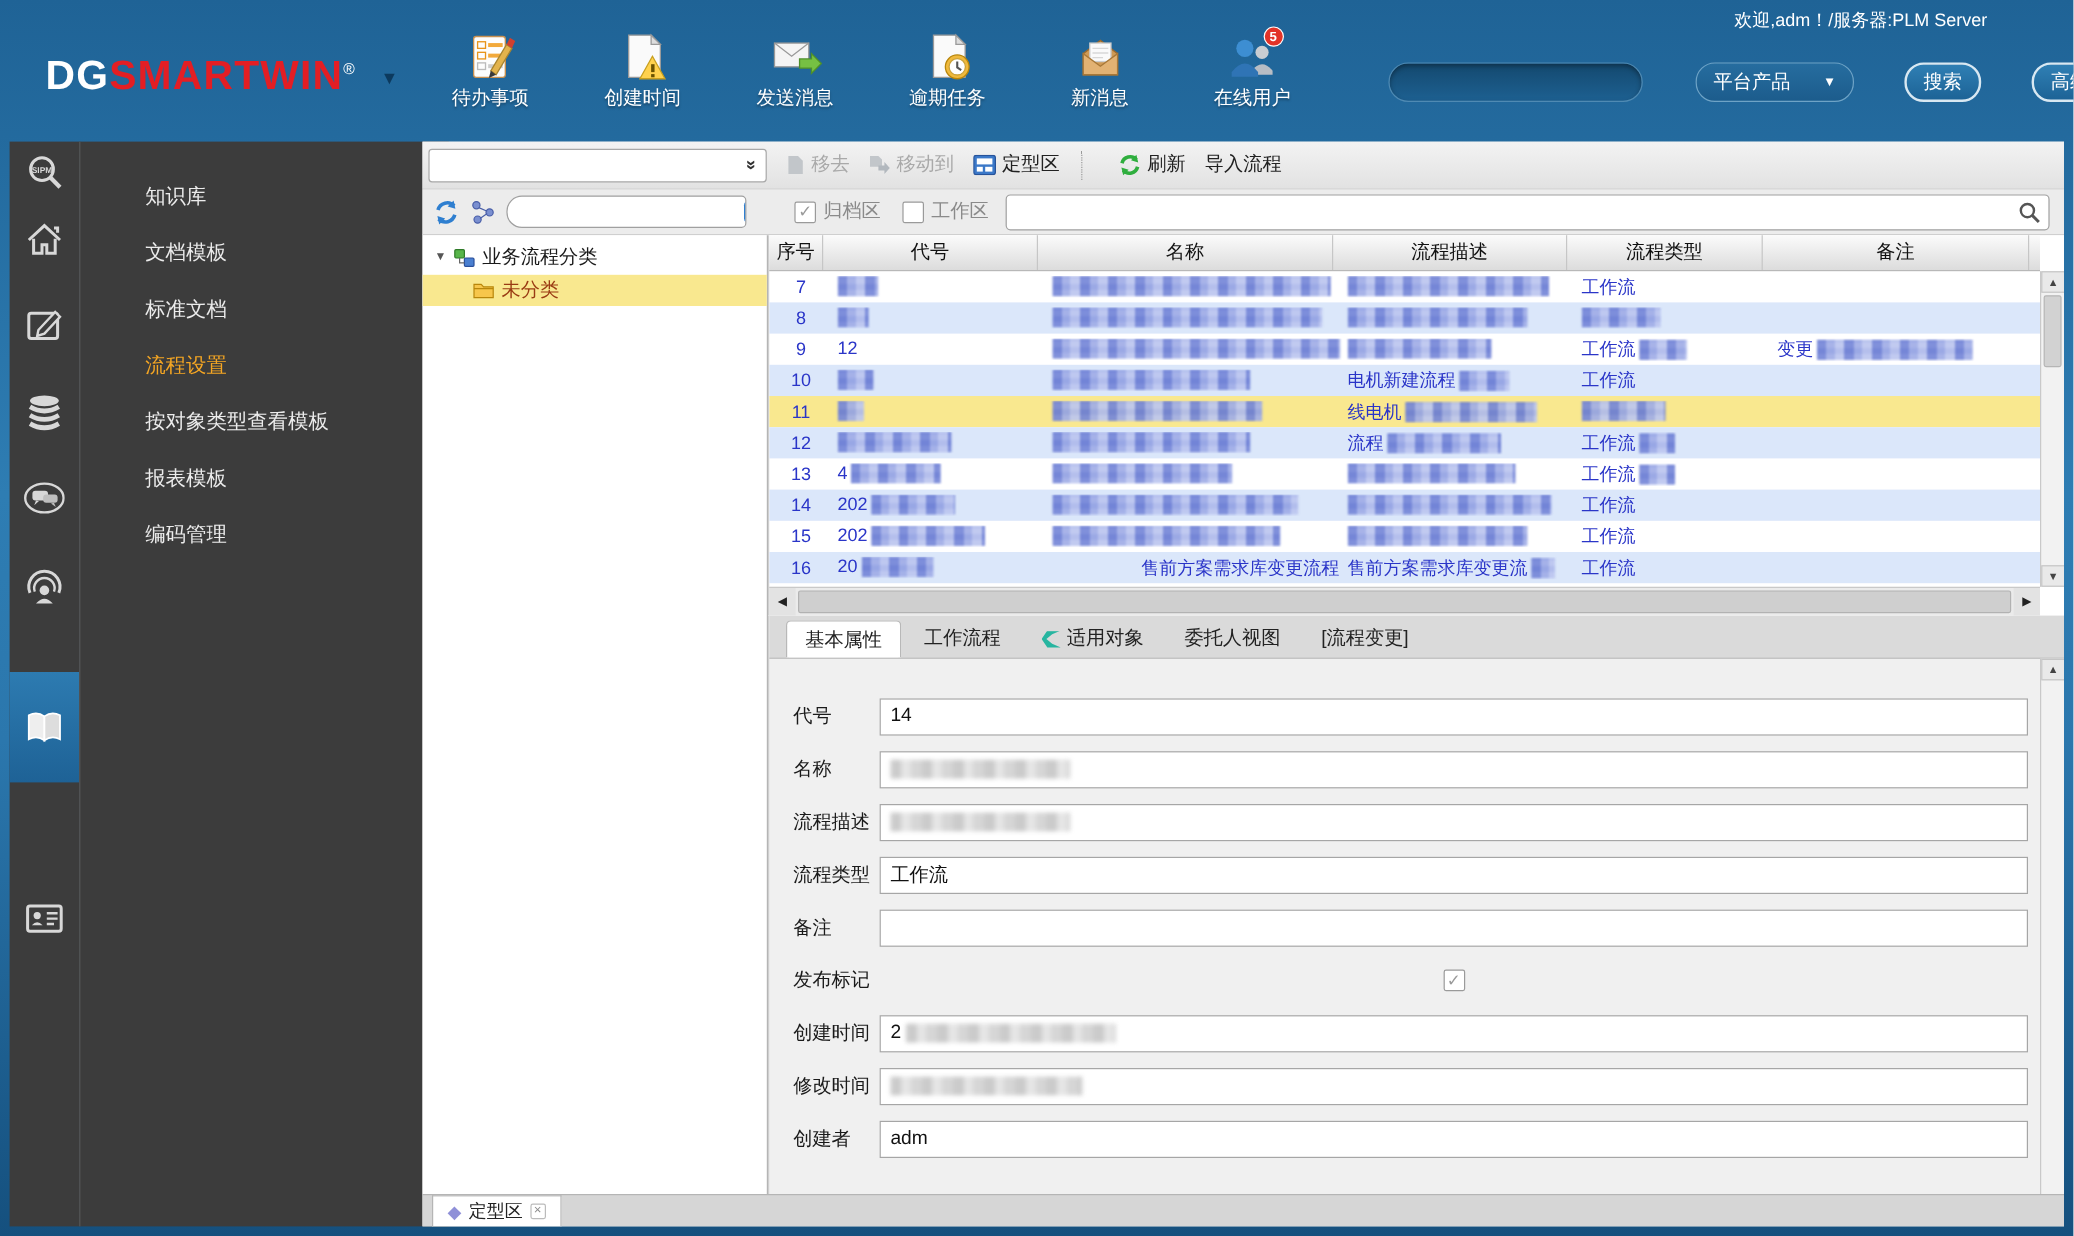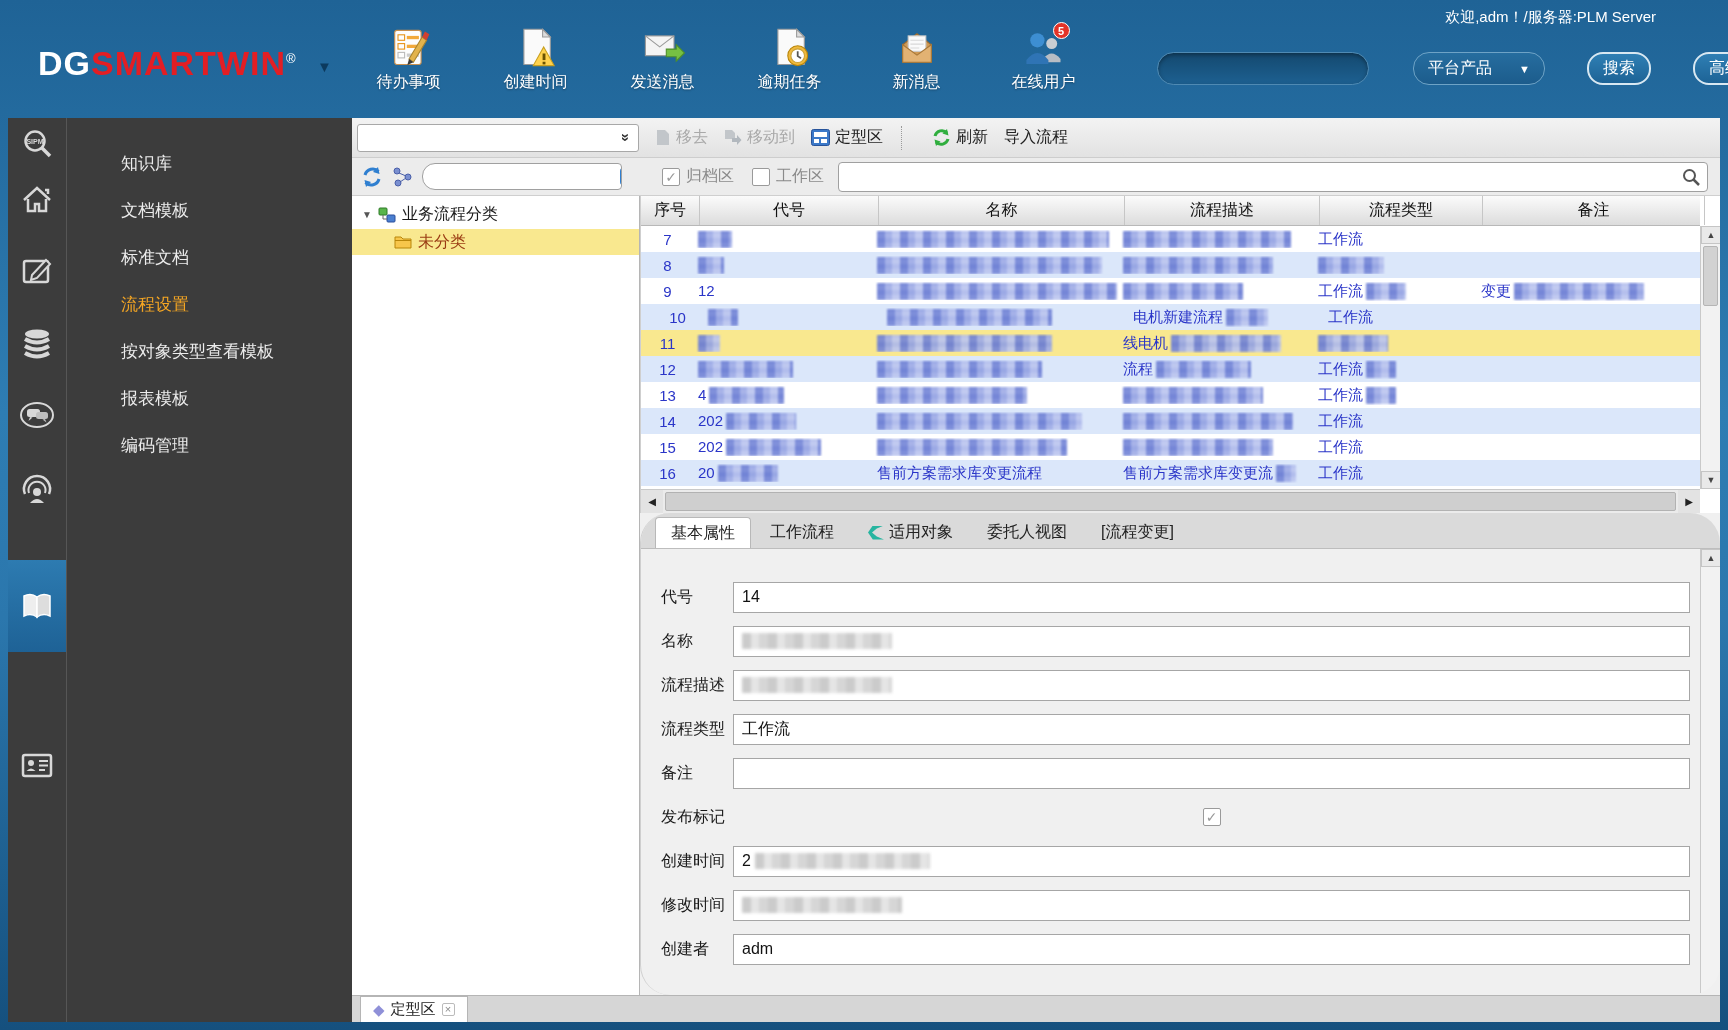--- a/index.html
+++ b/index.html
@@ -105,21 +105,21 @@
                  filter:blur(1.6px); height:16px; }
   .vscroll { position:absolute; top:30px; right:0; bottom:24px; width:20px; background:#f2f2f2; border-left:1px solid #c9c9c9; }
   .vscroll .thumb { position:absolute; top:20px; left:2px; right:2px; height:60px; background:#d2d2d2; border:1px solid #b5b5b5; border-radius:2px; }
   .sb-btn { position:absolute; left:0; width:20px; height:18px; background:#e9e9e9; border:1px solid #c5c5c5;
             display:flex; align-items:center; justify-content:center; font-size:9px; color:#444; cursor:pointer; }
   .hscroll { position:absolute; left:0; right:20px; bottom:0; height:24px; background:#ebebeb; border-top:1px solid #c9c9c9; }
   .hs-btn { position:absolute; top:0; width:22px; height:23px; display:flex; align-items:center; justify-content:center;
             font-size:10px; color:#222; background:#e3e3e3; cursor:pointer; }
   .hs-thumb { position:absolute; left:24px; right:24px; top:2px; height:19px; background:#cfcfcf; border:1px solid #b2b2b2; border-radius:2px; }
 
-  .detail { position:absolute; left:288px; right:0; top:395px; bottom:27px; background:#f0f0f0; border-left:1px solid #cfcfcf; overflow:hidden;border-radius:30px; }
+  .detail { position:absolute; left:288px; right:0; top:395px; bottom:27px; background:#f0f0f0; border-left:1px solid #cfcfcf; overflow:hidden; }
   .dtabs { display:flex; align-items:flex-end; height:36px; background:#dadada; border-bottom:1px solid #bdbdbd; padding-left:14px; gap:4px; }
   .dtab { height:31px; display:flex; align-items:center; gap:5px; padding:0 15px; font-size:16px; color:#222; cursor:pointer; }
   .dtab.active { background:#fff; border:1px solid #b8b8b8; border-bottom:none; border-radius:4px 4px 0 0; }
   .tab-icon { width:16px; height:14px; background:#27b5a0; display:inline-block;
               clip-path:polygon(100% 0,30% 0,0 50%,30% 100%,100% 100%,55% 78%,25% 50%,55% 22%); }
   .dform { padding:26px 0 0 0; }
   .frow { display:flex; align-items:center; height:44px; }
   .flabel { width:92px; padding-left:20px; font-size:16px; color:#1a1a1a; flex-shrink:0; }
   .finput { flex:1; height:31px; margin-right:30px; background:#fff; border:1px solid #a6a6a6;
             display:flex; align-items:center; padding-left:8px; font-size:16px; color:#111; gap:4px; }
@@ -403,21 +403,21 @@
               <path d="M1 4 h6 l2 2 h8 v9 h-16 z" fill="#f7c64b" stroke="#b8860b"></path>
               <path d="M1 7.5 h16" stroke="#b8860b"></path>
             </svg>
         </span>
         <span>未分类</span>
       </div>
     </div>
 
     <div class="table-area">
       <div class="thead">
-          <div class="th-cell" style="width: 59px;">序号</div>
+          <div class="th-cell" style="width: 45px;">序号</div>
           <div class="th-cell" style="width: 179px;">代号</div>
           <div class="th-cell" style="width: 246px;">名称</div>
           <div class="th-cell" style="width: 195px;">流程描述</div>
           <div class="th-cell" style="width: 163px;">流程类型</div>
           <div class="th-cell" style="width: 222px;">备注</div>
         </div>
       <div class="tbody">
           <div class="tr">
             <div class="td seq" style="width: 53px;">7</div>
             <div class="td" style="width: 179px;"><span class="mosaic" style="width: 34px;"></span></div>
@@ -436,21 +436,21 @@
           </div>
           <div class="tr">
             <div class="td seq" style="width: 53px;">9</div>
             <div class="td" style="width: 179px;"><span class="cell-text">12</span></div>
             <div class="td" style="width: 246px;"><span class="mosaic" style="width: 240px;"></span></div>
             <div class="td" style="width: 195px;"><span class="mosaic" style="width: 120px;"></span></div>
             <div class="td" style="width: 163px;"><span class="cell-text">工作流</span><span class="mosaic" style="width: 40px;"></span></div>
             <div class="td" style="width: 222px;"><span class="cell-text">变更</span><span class="mosaic" style="width: 130px;"></span></div>
           </div>
           <div class="tr alt">
-            <div class="td seq" style="width: 53px; margin-left: 10px;">10</div>
+            <div class="td seq" style="width: 53px;">10</div>
             <div class="td" style="width: 179px;"><span class="mosaic" style="width: 30px;"></span></div>
             <div class="td" style="width: 246px;"><span class="mosaic" style="width: 165px;"></span></div>
             <div class="td" style="width: 195px;"><span class="cell-text">电机新建流程</span><span class="mosaic" style="width: 42px;"></span></div>
             <div class="td" style="width: 163px;"><span class="cell-text">工作流</span></div>
             <div class="td" style="width: 222px;"></div>
           </div>
           <div class="tr sel">
             <div class="td seq" style="width: 53px; text-align: center;">11</div>
             <div class="td" style="width: 179px;"><span class="mosaic" style="width: 22px;"></span></div>
             <div class="td" style="width: 246px;"><span class="mosaic" style="width: 175px;"></span></div>
@@ -486,21 +486,21 @@
             <div class="td seq" style="width: 53px;">15</div>
             <div class="td" style="width: 179px;"><span class="cell-text">202</span><span class="mosaic" style="width: 95px;"></span></div>
             <div class="td" style="width: 246px;"><span class="mosaic" style="width: 190px;"></span></div>
             <div class="td" style="width: 195px;"><span class="mosaic" style="width: 150px;"></span></div>
             <div class="td" style="width: 163px;"><span class="cell-text">工作流</span></div>
             <div class="td" style="width: 222px;"></div>
           </div>
           <div class="tr alt">
             <div class="td seq" style="width: 53px;">16</div>
             <div class="td" style="width: 179px;"><span class="cell-text">20</span><span class="mosaic" style="width: 60px;"></span></div>
-            <div class="td" style="width: 246px;"><span class="cell-text">售前方案需求库变更流程</span></div>
+            <div class="td" style="width: 246px; text-align: right;"><span class="cell-text">售前方案需求库变更流程</span></div>
             <div class="td" style="width: 195px;"><span class="cell-text">售前方案需求库变更流</span><span class="mosaic" style="width: 20px;"></span></div>
             <div class="td" style="width: 163px;"><span class="cell-text">工作流</span></div>
             <div class="td" style="width: 222px;"></div>
           </div>
         </div>
       <div class="vscroll">
         <div class="sb-btn" style="top:0">▲</div>
         <div class="thumb"></div>
         <div class="sb-btn" style="bottom:0">▼</div>
       </div>

